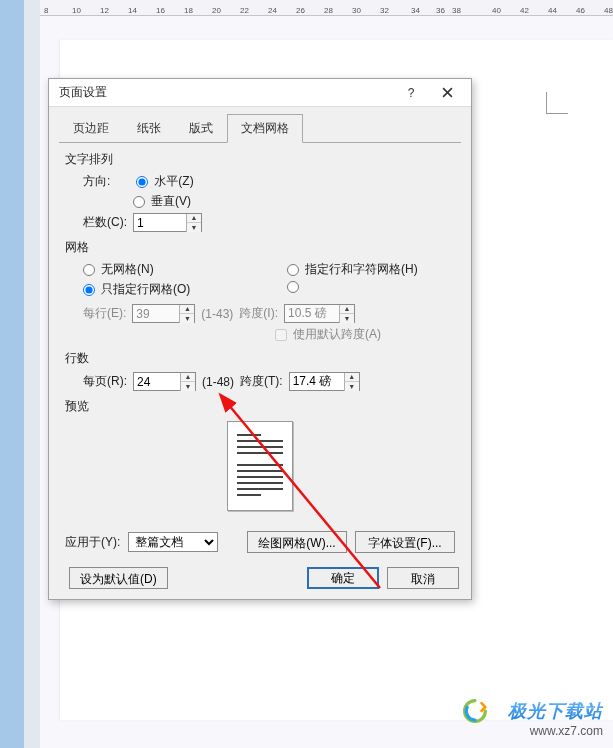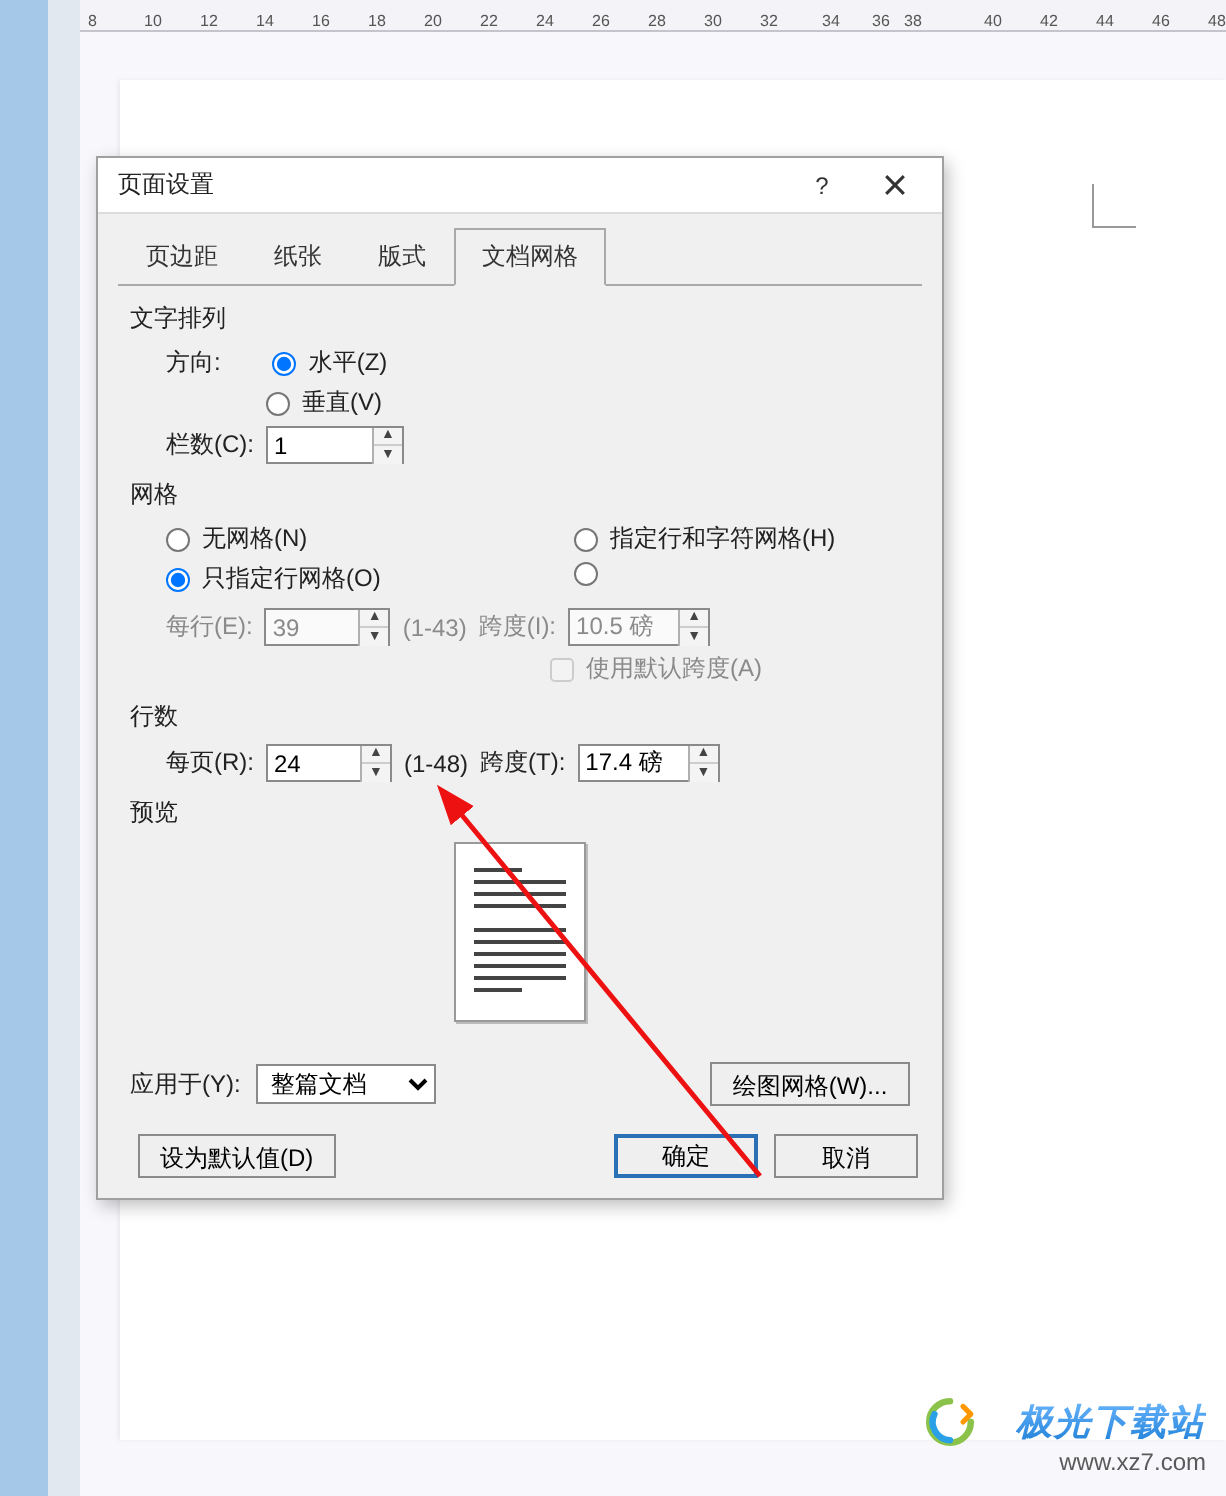--- a/index.html
+++ b/index.html
@@ -235,20 +235,23 @@
 
     <div class="apply-row">
       <span class="label">应用于(Y):</span>
       <select class="combo" style="width:90px">
         <option>整篇文档</option>
       </select>
       <span class="spacer"></span>
       <button class="btn wide">
           <span>绘图网格(W)...</span>
         </button>
+      <button class="btn wide">
+          <span>字体设置(F)...</span>
+        </button>
     </div>
   </div>
 
   <div class="footer">
     <button class="btn">
         <span>设为默认值(D)</span>
       </button>
     <span class="spacer"></span>
     <button class="btn primary">
         <span>确定</span>

